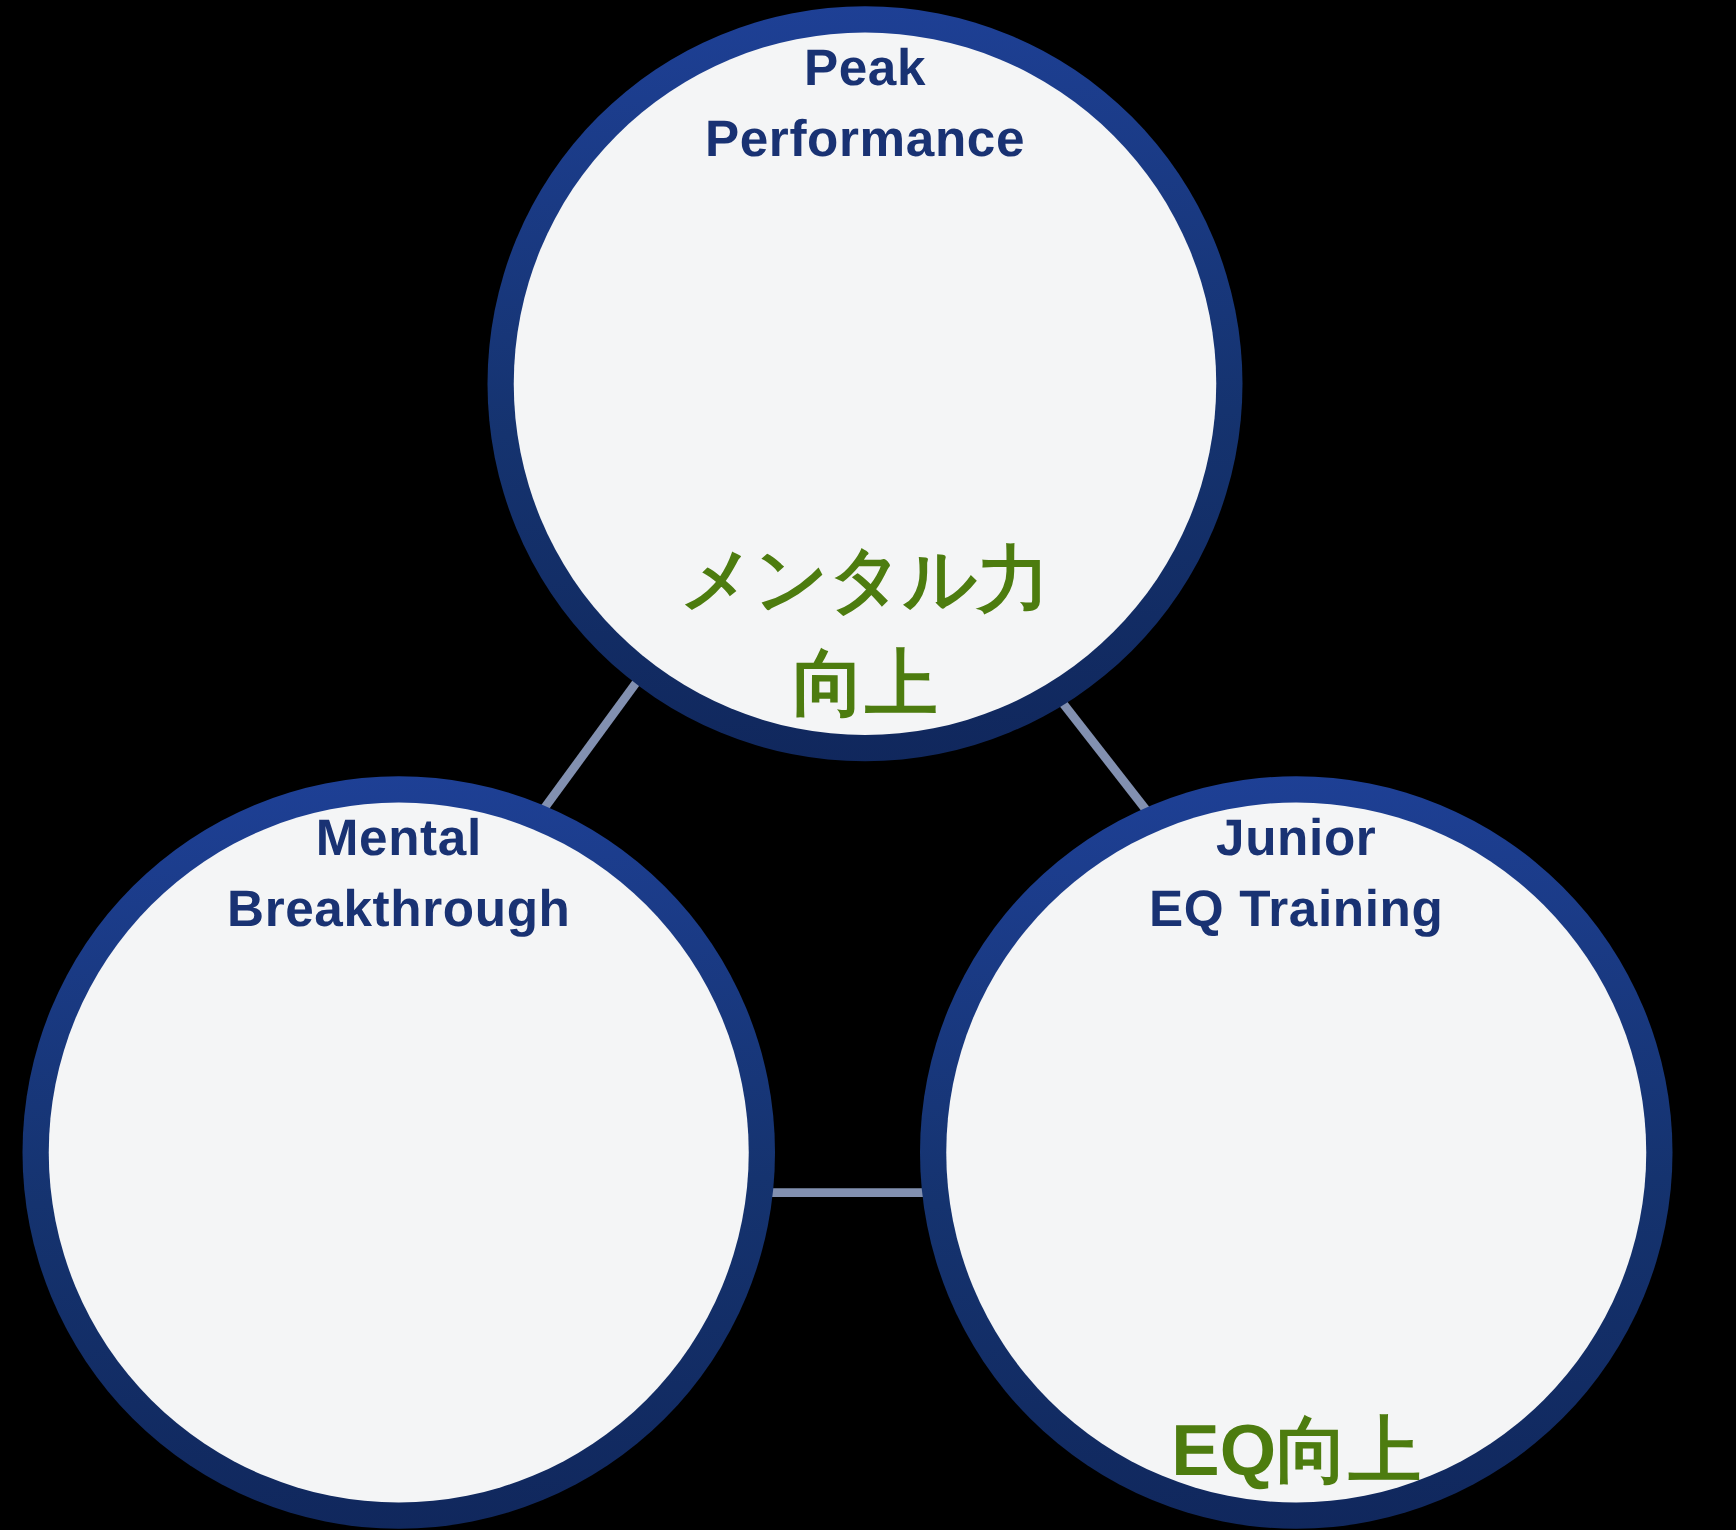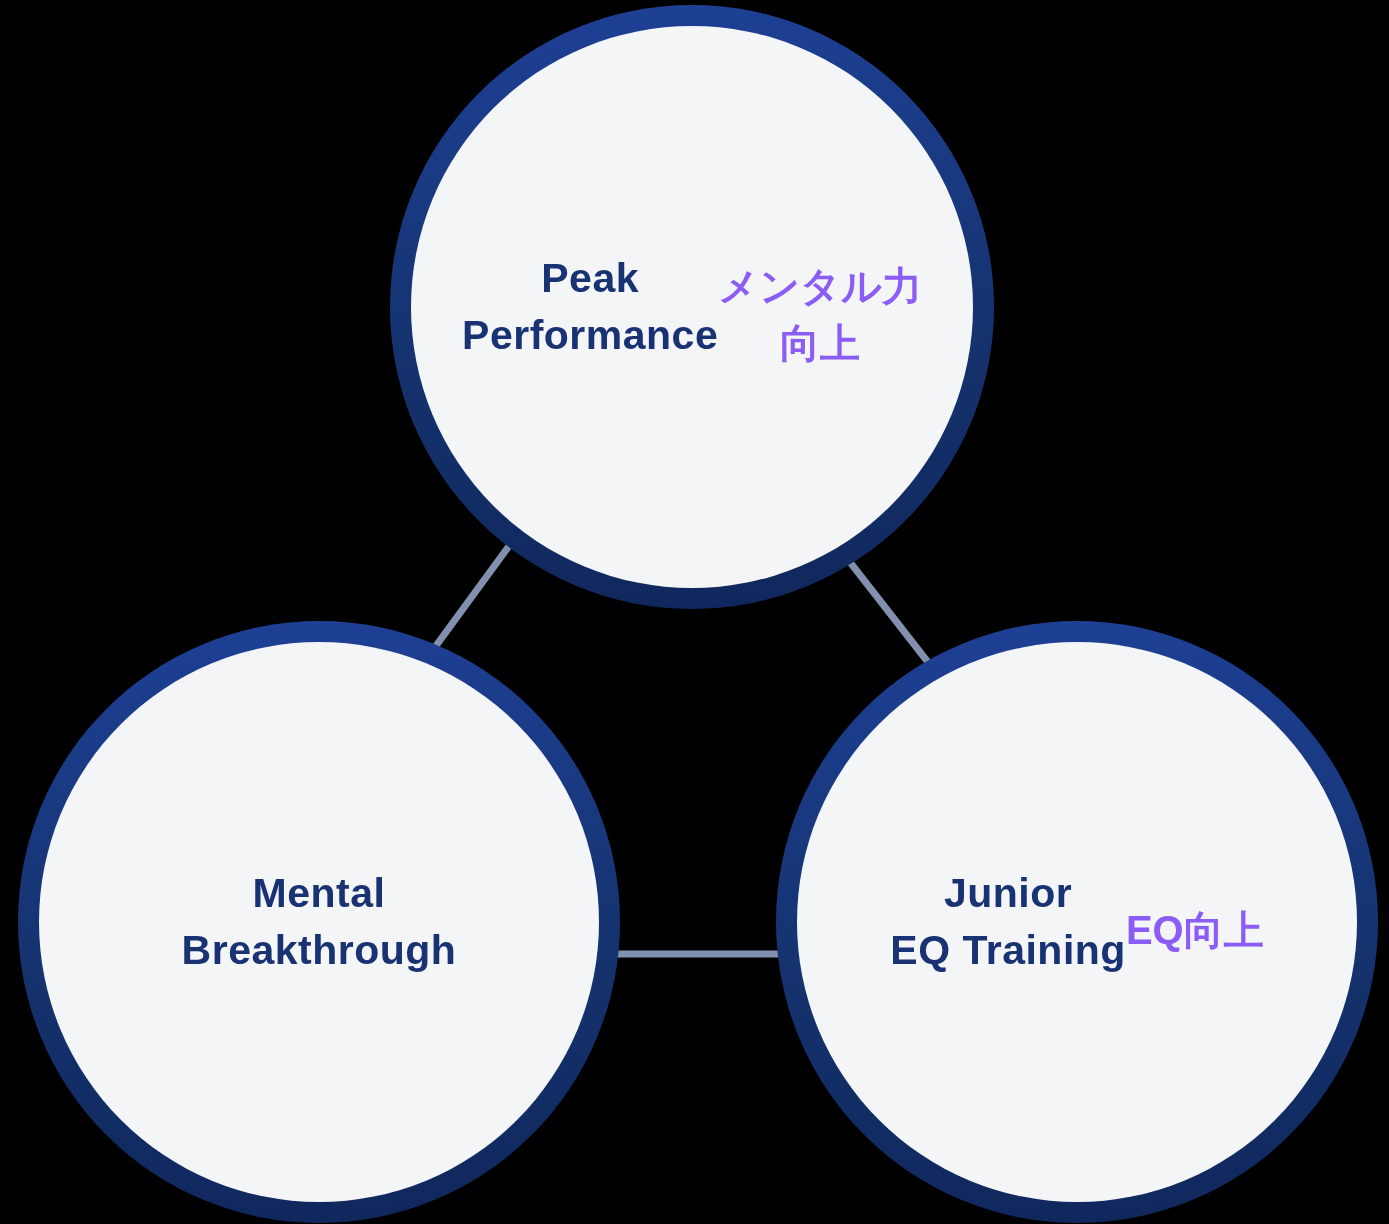--- a/index.html
+++ b/index.html
@@ -26,44 +26,44 @@
     border-radius: 50%;
     background: linear-gradient(178deg, #1e4096 0%, #15336f 55%, #10275c 100%);
     z-index: 2;
   }
   .circle-inner {
     position: absolute;
     inset: 21px;
     border-radius: 50%;
     background: #f4f5f6;
     display: flex;
-    flex-direction: row;
+    flex-direction: column;
     align-items: center;
-    justify-content: center;
+    justify-content: space-between;
     text-align: center;
   }
   .en-title {
     color: #193273;
     font-size: 41px;
     font-weight: 700;
     line-height: 1.4;
     letter-spacing: 0.5px;
     white-space: pre-line;
   }
   .ja-title {
-    color: #8b5cf6;
-    font-size: 40px;
+    color: #4d7c0f;
+    font-size: 58px;
     font-weight: 700;
     line-height: 1.42;
     margin-top: 16px;
     white-space: pre-line;
   }
   #node-top    { left: 390px; top: 5px;   width: 604px; height: 604px; }
   #node-left   { left: 18px;   top: 621px; width: 602px; height: 602px; }
-  #node-right  { left: 776px; top: 621px; width: 602px; height: 602px; }
+  #node-right  { left: 736px; top: 621px; width: 602px; height: 602px; }
 </style>
 </head>
 <body>
 
 <div id="canvas">
 
   <svg id="connector-svg" width="1389" height="1224" viewBox="0 0 1389 1224">
     <line x1="550" y1="490" x2="400" y2="695" stroke="#8290b0" stroke-width="7"></line>
     <line x1="800" y1="498" x2="952" y2="693" stroke="#8290b0" stroke-width="7"></line>
     <line x1="540" y1="954" x2="850" y2="954" stroke="#8290b0" stroke-width="7"></line>

